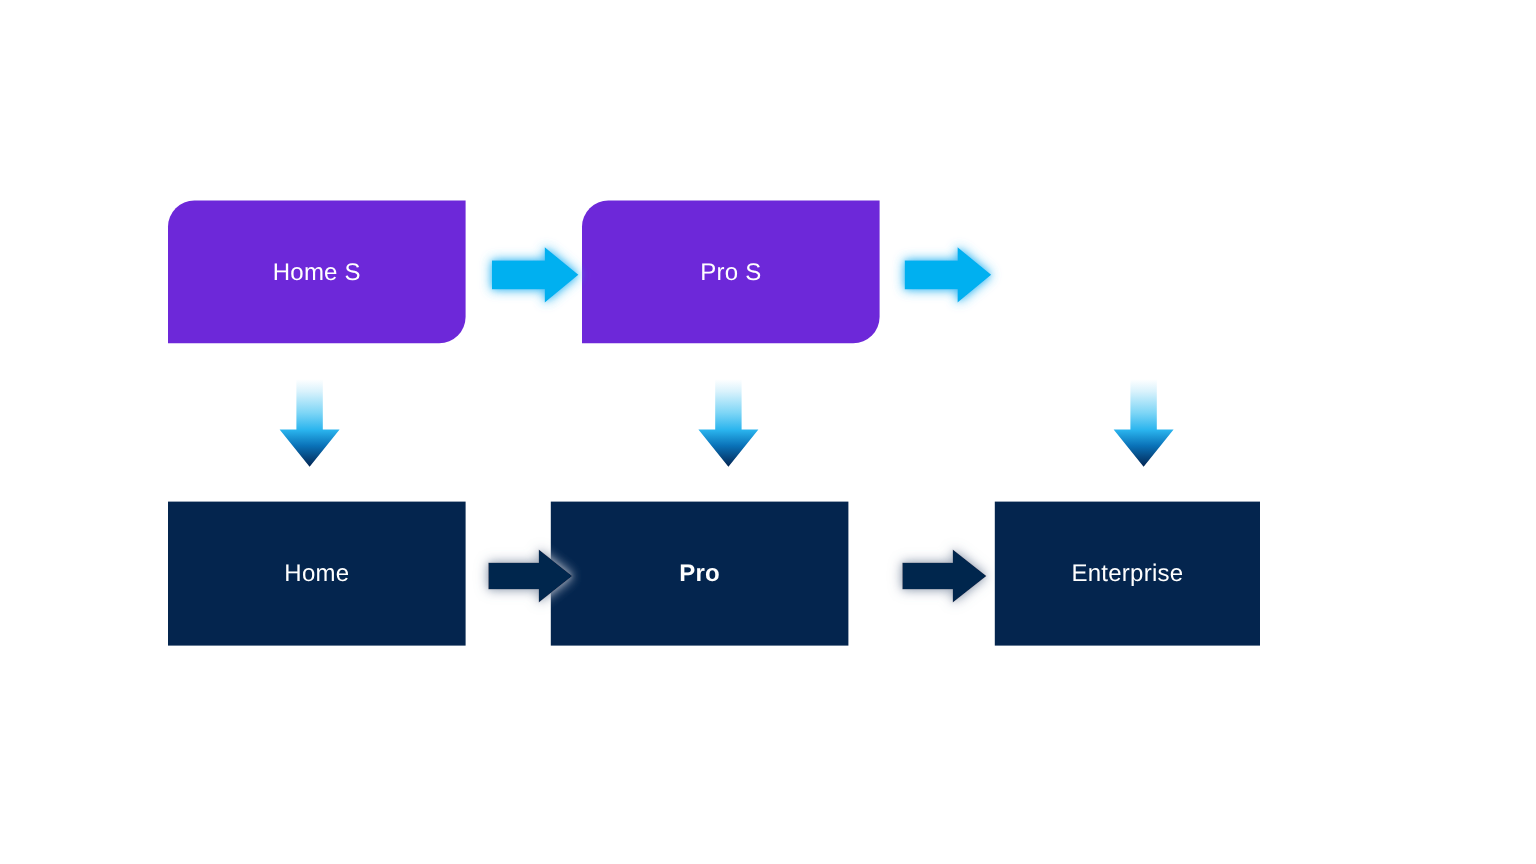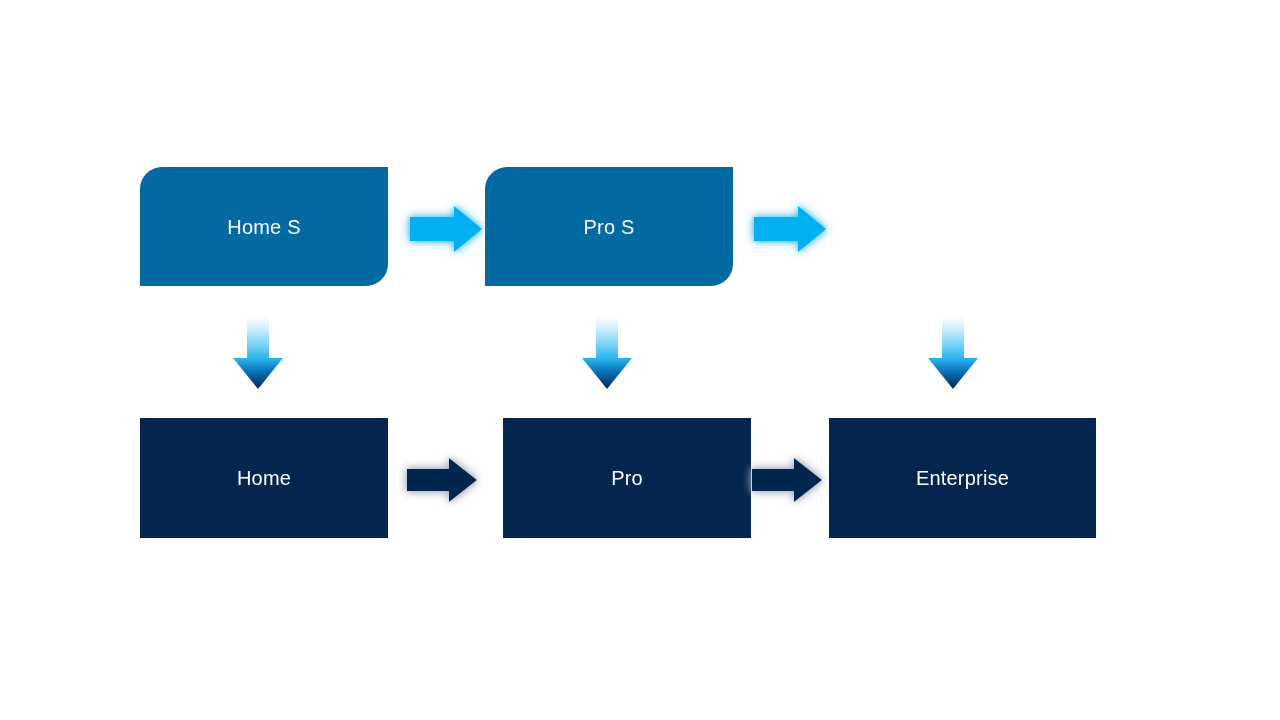--- a/index.html
+++ b/index.html
@@ -30,21 +30,21 @@
     box-sizing: border-box;
     color: #ffffff;
     font-size: 20px;
     font-weight: 400;
     letter-spacing: 0.2px;
     line-height: 1.2;
     text-align: center;
     user-select: none;
   }
   .node-top {
-    background: #0369a1;
+    background: #6d28d9;
     
     border-radius: 22px 0 22px 0;
   }
   .node-bottom {
     background: #04254e;
     border-radius: 0;
   }
   .node-label {
     display: block;
     padding: 0 10px;
@@ -73,25 +73,25 @@
 
   <div class="node node-top" style="left:485px; top:167px; width:248px; height:119px;">
     <span class="node-label">Pro S</span>
   </div>
 
 
   <div class="node node-bottom" style="left:140px; top:418px; width:248px; height:120px;justify-content:center;">
     <span class="node-label">Home</span>
   </div>
 
-  <div class="node node-bottom" style="left:503px; top:418px; width:248px; height:120px;">
+  <div class="node node-bottom" style="left:459px; top:418px; width:248px; height:120px;font-weight:bold;">
     <span class="node-label">Pro</span>
   </div>
 
-  <div class="node node-bottom" style="left:829px; top:418px; width:267px; height:120px;">
+  <div class="node node-bottom" style="left:829px; top:418px; width:221px; height:120px;">
     <span class="node-label">Enterprise</span>
   </div>
 
   <svg width="0" height="0" style="position:absolute;left:-9999px;top:-9999px;" aria-hidden="true">
     <defs>
 
       <filter id="glowCyan" x="-60%" y="-60%" width="220%" height="220%">
         <feDropShadow dx="0" dy="0" stdDeviation="4.5" flood-color="#00b0f0" flood-opacity="0.85"></feDropShadow>
         <feDropShadow dx="0" dy="0" stdDeviation="2" flood-color="#7fd9fa" flood-opacity="0.8"></feDropShadow>
       </filter>

